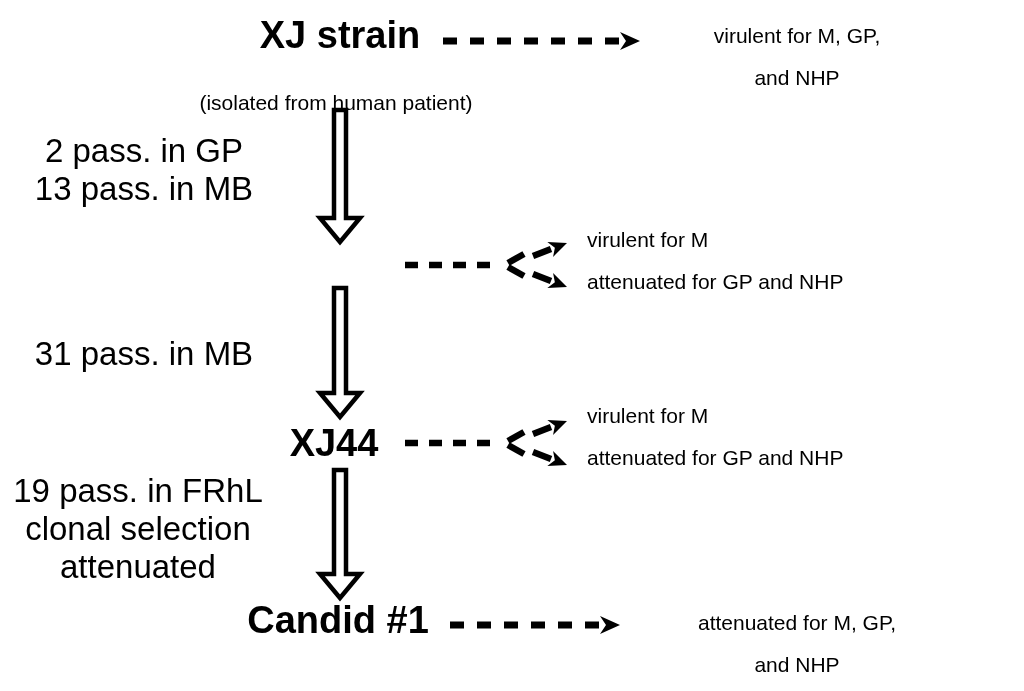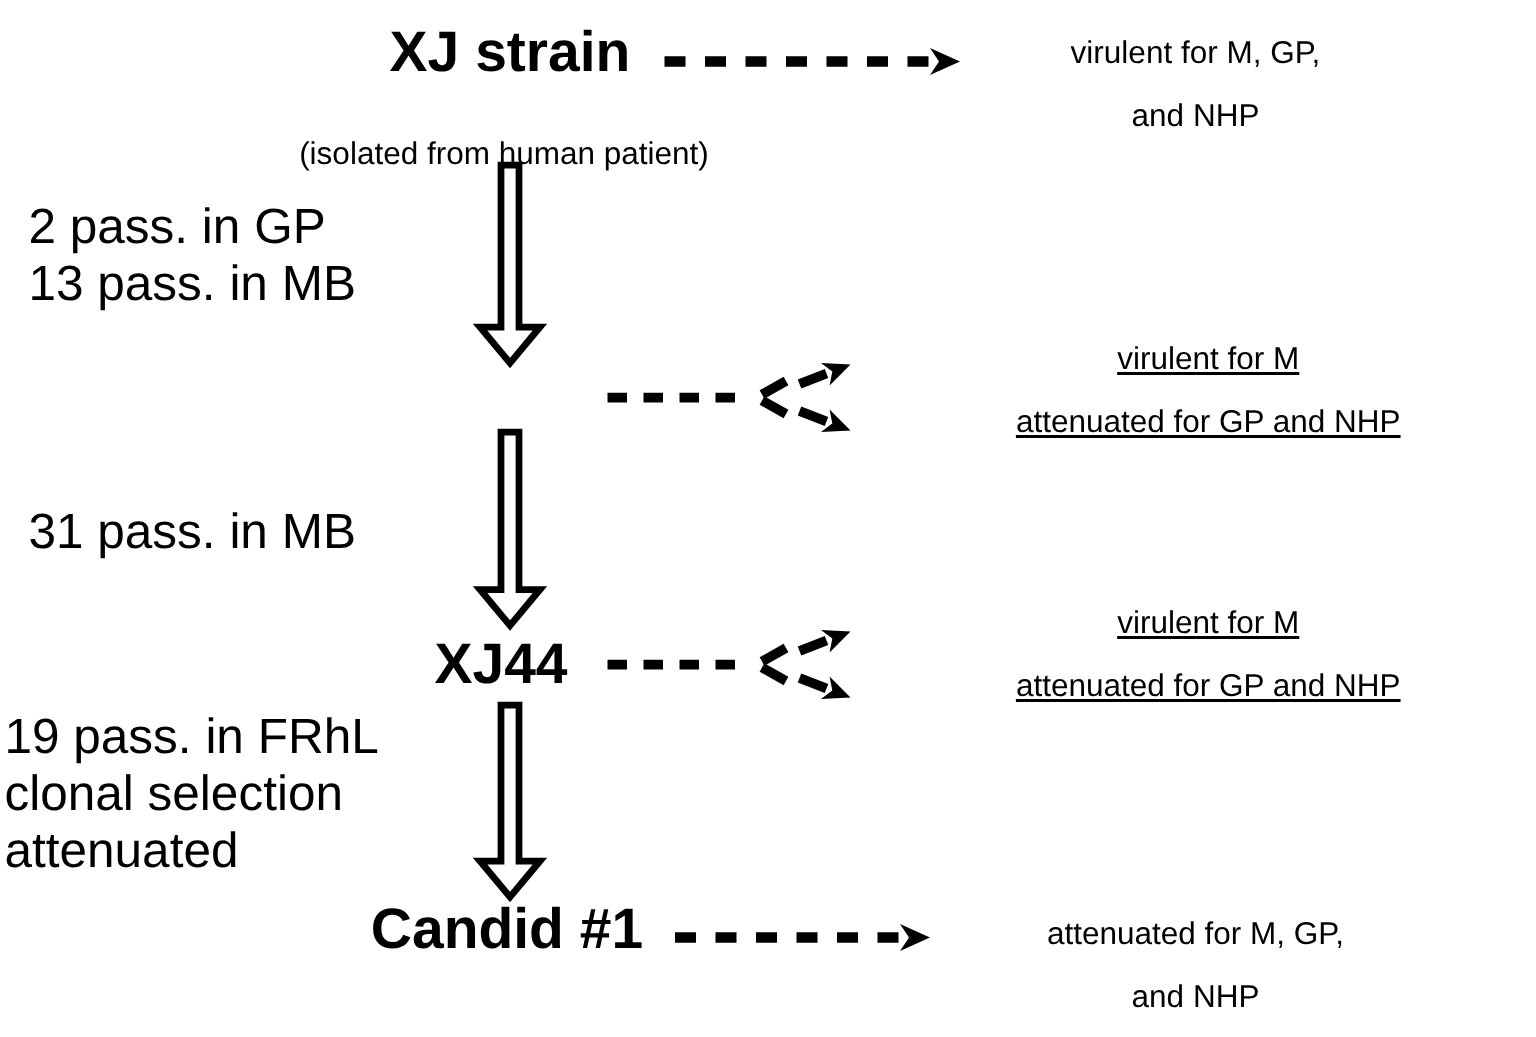--- a/index.html
+++ b/index.html
@@ -21,25 +21,25 @@
     white-space: nowrap;
   }
   .body-text {
     font-size: 21px;
     line-height: 42px;
     white-space: nowrap;
   }
   .passage {
     font-size: 33px;
     line-height: 38px;
-    text-align: left;
+    text-align: center;
     white-space: nowrap;
   }
   .center { text-align: center; }
-  .left { text-align: center; text-decoration: underline; }
+  .left { text-align: left; }
   svg.overlay {
     position: absolute;
     left: 0; top: 0;
     width: 1024px; height: 691px;
     pointer-events: none;
   }
   .hollow-arrow { fill: #ffffff; stroke: #000000; stroke-width: 4.5; stroke-linejoin: miter; }
   .dash-line { stroke: #000000; stroke-width: 7; fill: none; stroke-dasharray: 14 13; stroke-linecap: butt; }
   .fork-dash { stroke: #000000; stroke-width: 6.5; fill: none; stroke-dasharray: 13 11; stroke-linecap: butt; }
   .fork-stroke { stroke: #000000; stroke-width: 6.5; fill: none; stroke-linecap: butt; }

